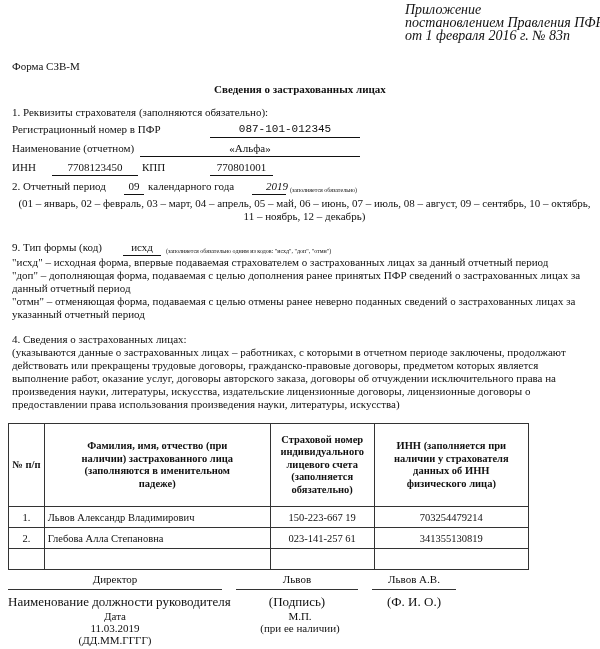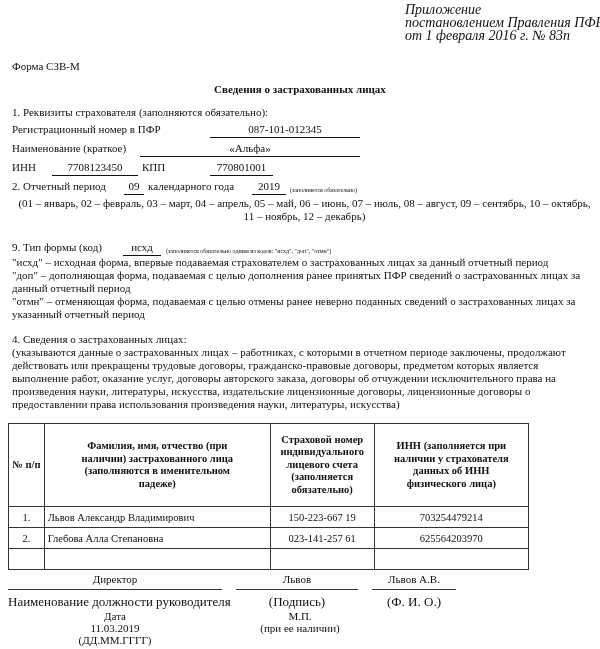--- a/index.html
+++ b/index.html
@@ -40,39 +40,39 @@
   <div>постановлением Правления ПФР</div>
   <div>от 1 февраля 2016 г. № 83п</div>
 </div>
 
 <div class="abs form-name">Форма СЗВ-М</div>
 <div class="abs title">Сведения о застрахованных лицах</div>
 
 <div class="abs" style="left:12px; top:106px;">1. Реквизиты страхователя (заполняются обязательно):</div>
 
 <div class="abs" style="left:12px; top:123px;">Регистрационный номер в ПФР</div>
-<div class="val" style="left:210px; width:150px; top:123px;">087-101-012345</div>
+<div class="val" style="left:210px; width:150px; top:123px;font-family:Liberation Mono, monospace;">087-101-012345</div>
 <div class="uline" style="left:210px; width:150px; top:137px;"></div>
 
-<div class="abs" style="left:12px; top:142px;">Наименование (краткое)</div>
+<div class="abs" style="left:12px; top:142px;">Наименование (отчетном)</div>
 <div class="val" style="left:140px; width:220px; top:142px;">«Альфа»</div>
 <div class="uline" style="left:140px; width:220px; top:156px;"></div>
 
 <div class="abs" style="left:12px; top:161px;">ИНН</div>
 <div class="val" style="left:52px; width:86px; top:161px;">7708123450</div>
 <div class="uline" style="left:52px; width:86px; top:175px;"></div>
 <div class="abs" style="left:142px; top:161px;">КПП</div>
 <div class="val" style="left:210px; width:63px; top:161px;">770801001</div>
 <div class="uline" style="left:210px; width:63px; top:175px;"></div>
 
 <div class="abs" style="left:12px; top:180px;">2. Отчетный период</div>
 <div class="val" style="left:124px; width:20px; top:180px;">09</div>
 <div class="uline" style="left:124px; width:20px; top:194px;"></div>
 <div class="abs" style="left:148px; top:180px;">календарного года</div>
-<div class="val" style="left:252px; width:34px; top:180px;">2019</div>
+<div class="val" style="left:260px; width:34px; top:180px;font-style:italic;">2019</div>
 <div class="uline" style="left:252px; width:34px; top:194px;"></div>
 <div class="abs small" style="left:290px; top:184px;">(заполняется обязательно)</div>
 <div class="para" style="top:197px;text-align:center;">(01 – январь, 02 – февраль, 03 – март, 04 – апрель, 05 – май, 06 – июнь, 07 – июль, 08 – август, 09 – сентябрь, 10 – октябрь, 11 – ноябрь, 12 – декабрь)</div>
 
 <div class="abs" style="left:12px; top:241px;">9. Тип формы (код)</div>
 <div class="val" style="left:123px; width:38px; top:241px;">исхд</div>
 <div class="uline" style="left:123px; width:38px; top:255px;"></div>
 <div class="abs small" style="left:166px; top:245px;">(заполняется обязательно одним из кодов: "исхд", "доп", "отмн")</div>
 <div class="para" style="top:256px;">"исхд" – исходная форма, впервые подаваемая страхователем о застрахованных лицах за данный отчетный период</div>
 <div class="para" style="top:269px;">"доп" – дополняющая форма, подаваемая с целью дополнения ранее принятых ПФР сведений о застрахованных лицах за данный отчетный период</div>
@@ -92,21 +92,21 @@
   <tr class="data">
     <td class="c">1.</td>
     <td>Львов Александр Владимирович</td>
     <td class="c">150-223-667 19</td>
     <td class="c">703254479214</td>
   </tr>
   <tr class="data">
     <td class="c">2.</td>
     <td>Глебова Алла Степановна</td>
     <td class="c">023-141-257 61</td>
-    <td class="c">625564203970</td>
+    <td class="c">341355130819</td>
   </tr>
   <tr class="empty">
     <td></td>
     <td></td>
     <td></td>
     <td></td>
   </tr>
 </tbody>
   </table>
 

